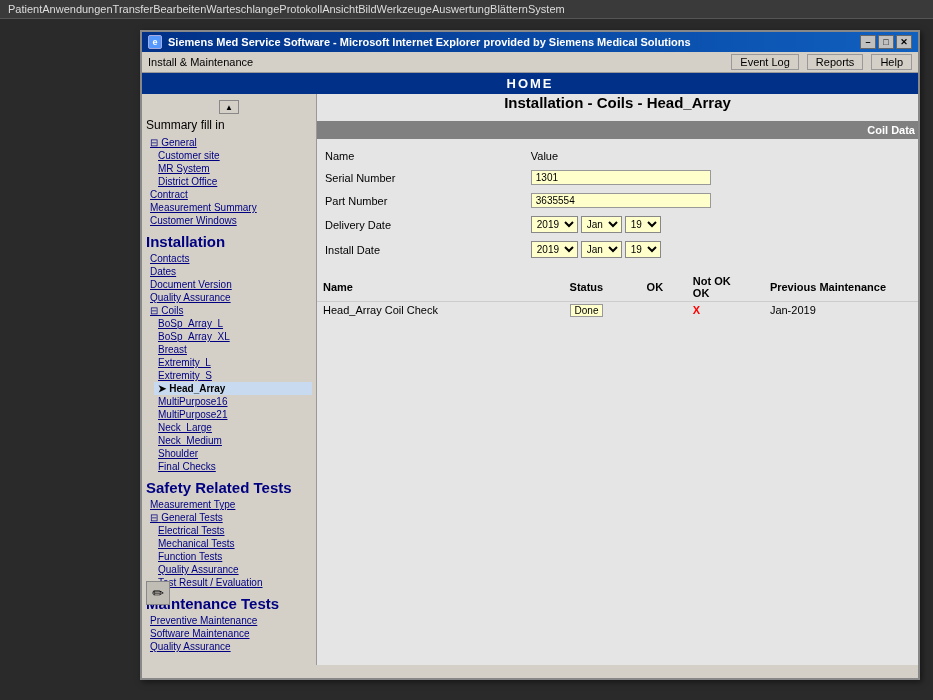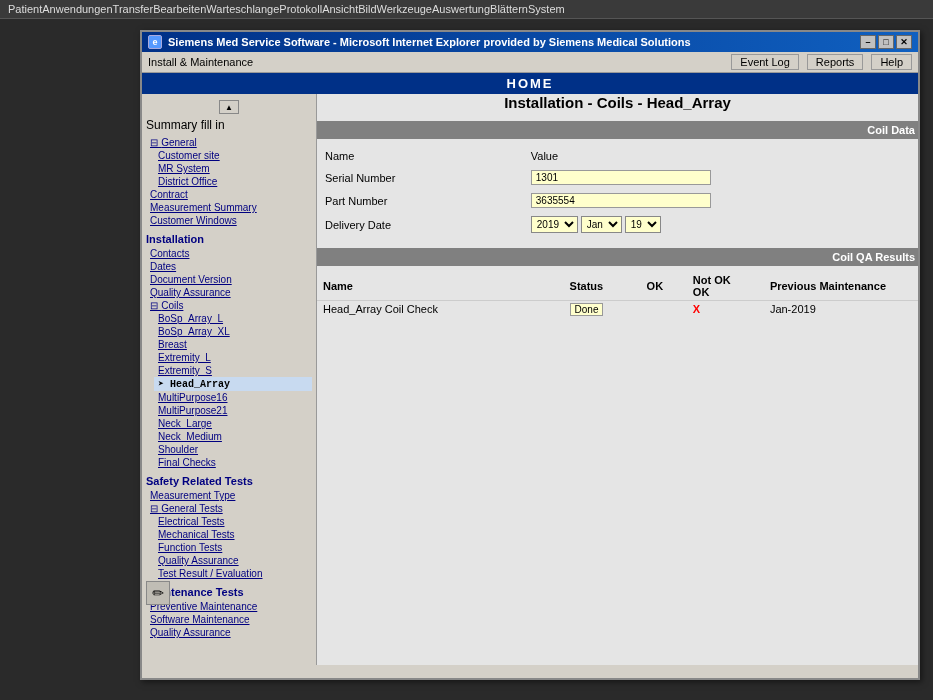--- a/index.html
+++ b/index.html
@@ -130,37 +130,37 @@
     }
 
     .sidebar h3 {
       font-size: 12px;
       font-weight: normal;
       color: #000000;
       margin-bottom: 4px;
     }
 
     .sidebar-section-title {
-      font-size: 11px;
+      font-size: 15px;
       font-weight: bold;
       color: #000080;
       margin-top: 6px;
       margin-bottom: 2px;
     }
 
     .sidebar-item {
       font-size: 10px;
       color: #000080;
       cursor: pointer;
       padding: 1px 4px;
       text-decoration: underline;
     }
 
     .sidebar-group { padding-left: 8px; }
-    .sidebar-item.active { color: #000; font-weight: bold; text-decoration: none; background: #c8daf0; font-family: Liberation Mono, monospace; }
+    .sidebar-item.active { color: #000; font-weight: bold; text-decoration: none; background: #c8daf0; }
     .sidebar-item.minus::before { content: '⊟ '; font-size: 10px; }
 
     
     .main-panel {
       flex: 1;
       background: #e5e5e5;
       overflow-y: auto;
     }
 
     .page-title {
@@ -406,24 +406,39 @@
               </select>
               <select>
                 <option>Jan</option>
               </select>
               <select>
                 <option>19</option>
               </select>
             </div>
           </td>
         </tr>
+        <tr>
+          <td class="form-label">Install Date</td>
+          <td>
+            <div class="date-select">
+              <select>
+                <option>2019</option>
+              </select>
+              <select>
+                <option>Jan</option>
+              </select>
+              <select>
+                <option>19</option>
+              </select>
+            </div>
+          </td>
+        </tr>
       </tbody>
         </table>
 
-      <div class="section-header">Coil QA Results</div>
 
       <table class="qa-table">
         <thead>
           <tr>
             <th style="width:160px;">Name</th>
             <th style="width:50px;">Status</th>
             <th style="width:30px;">OK</th>
             <th style="width:50px;">
               <span style="display:inline">Not OK</span><br>
               <span style="display:inline">OK</span>

